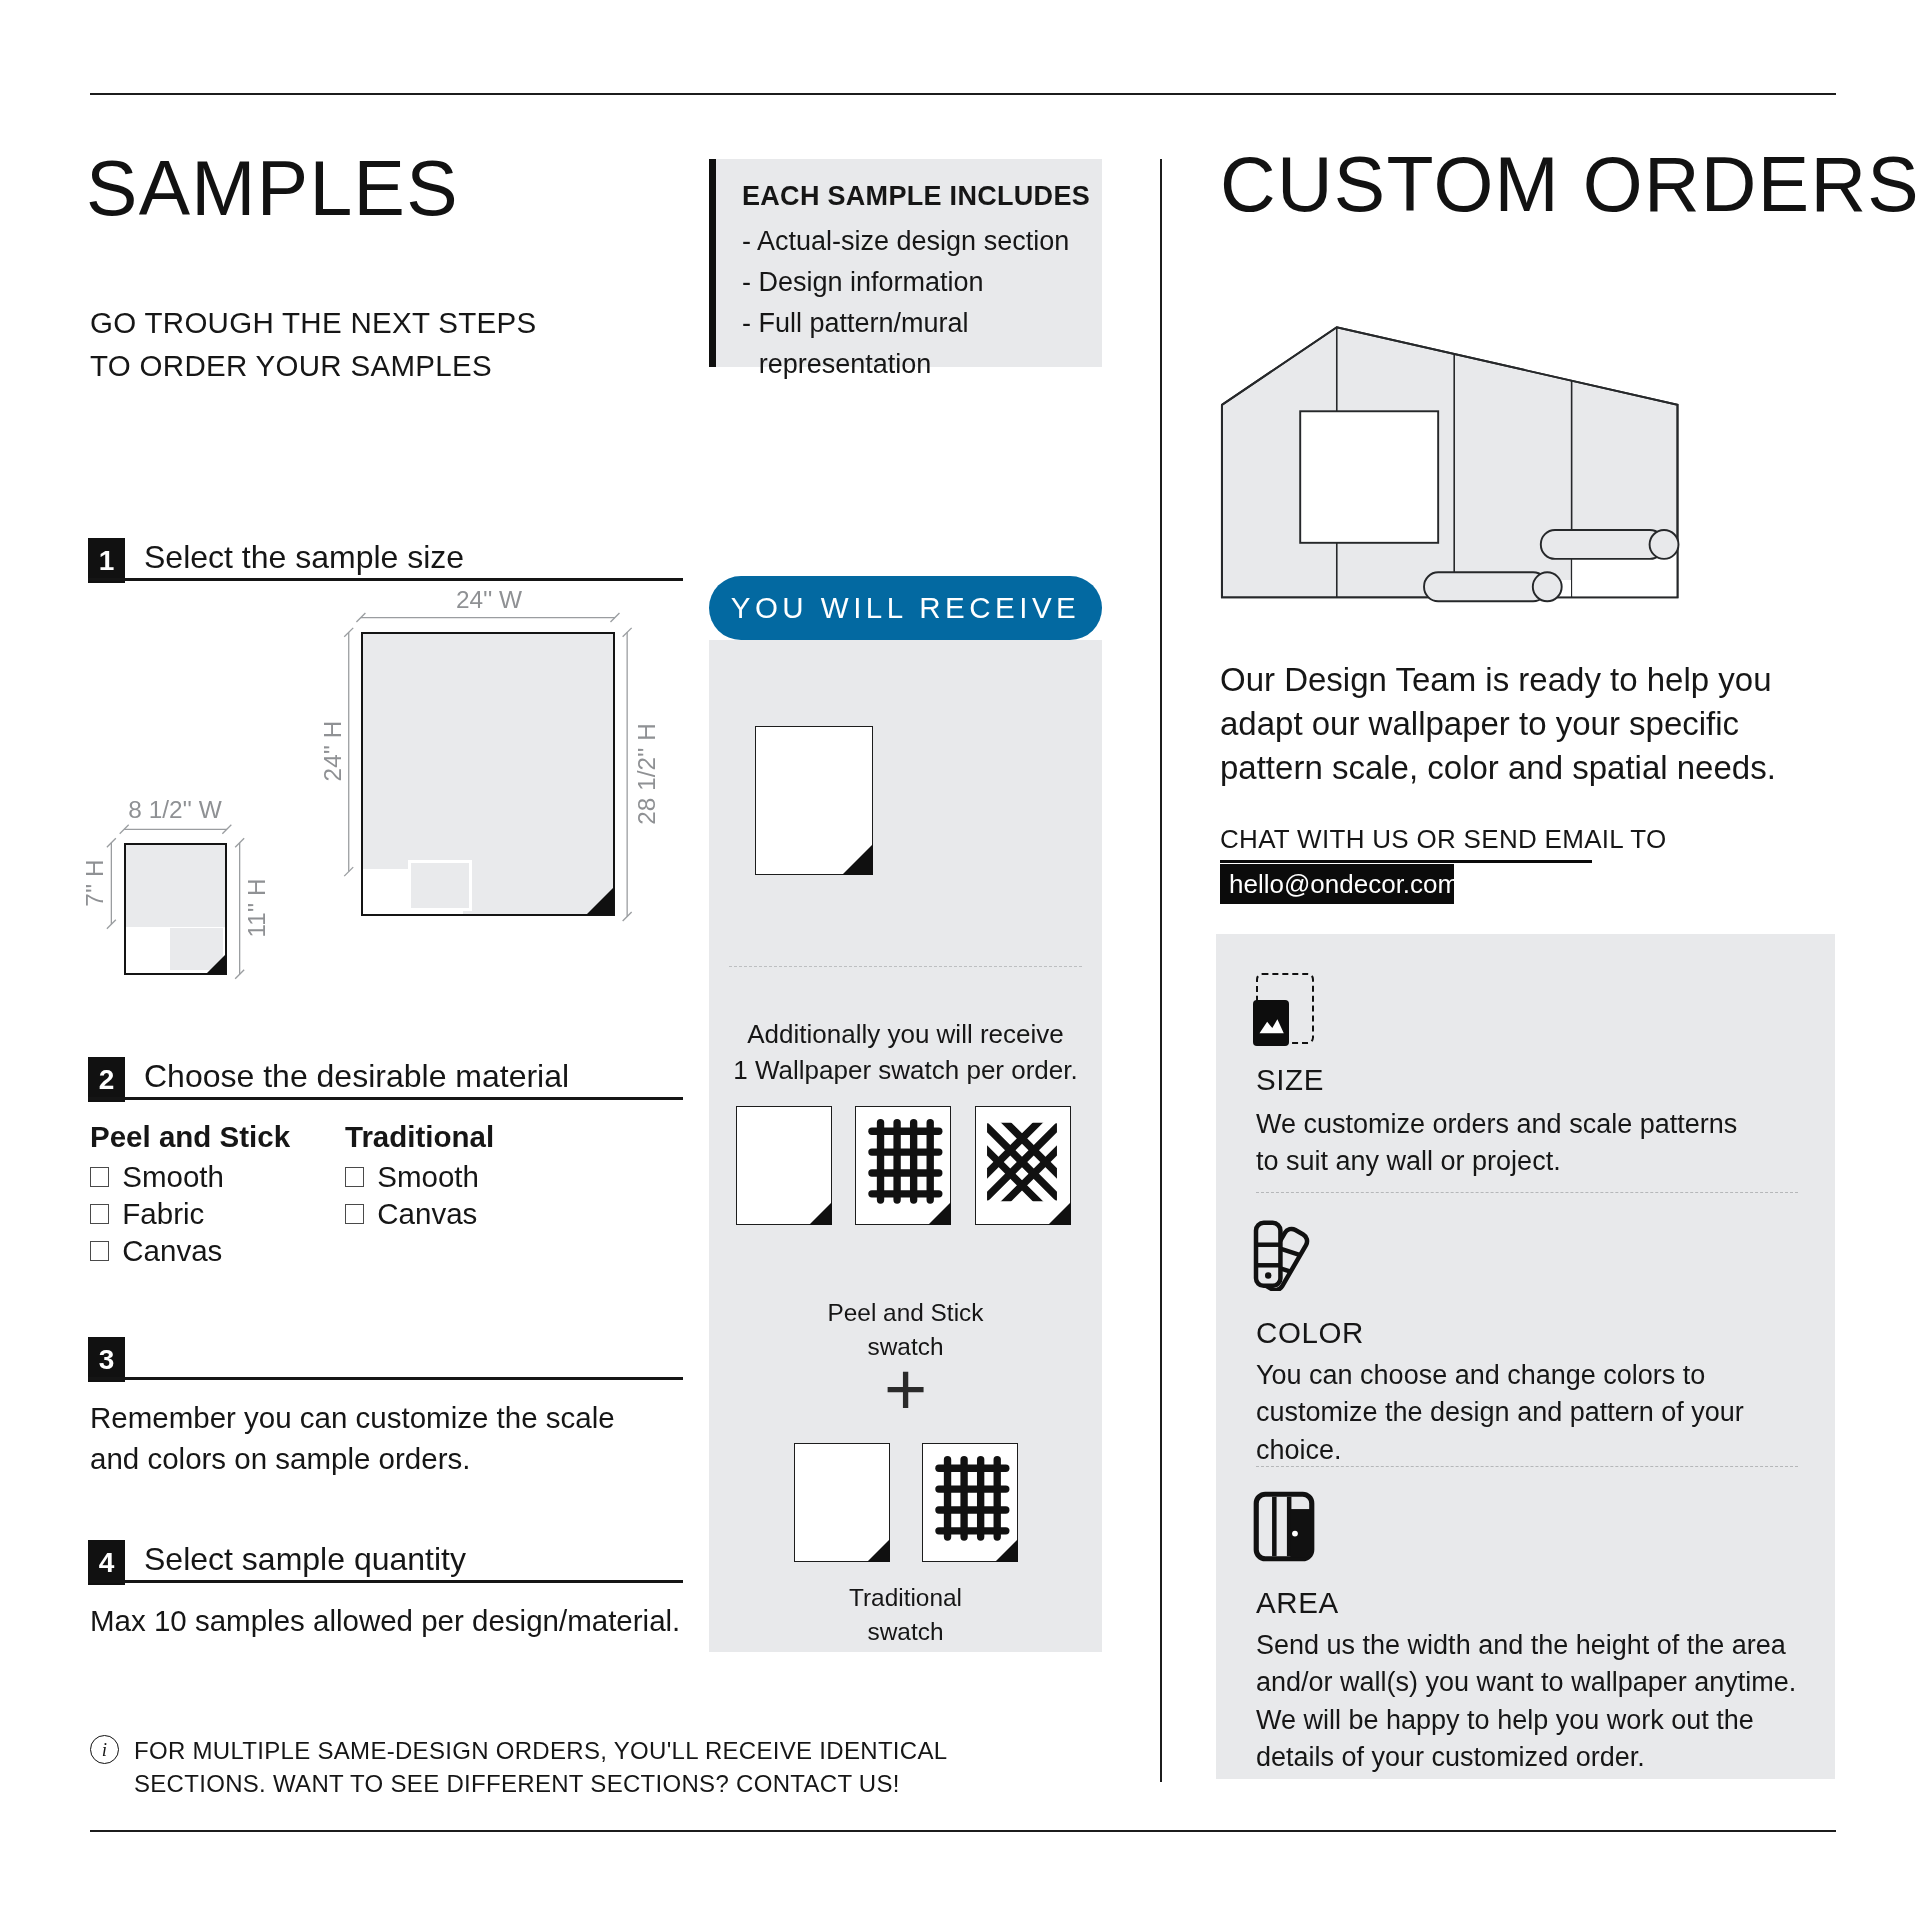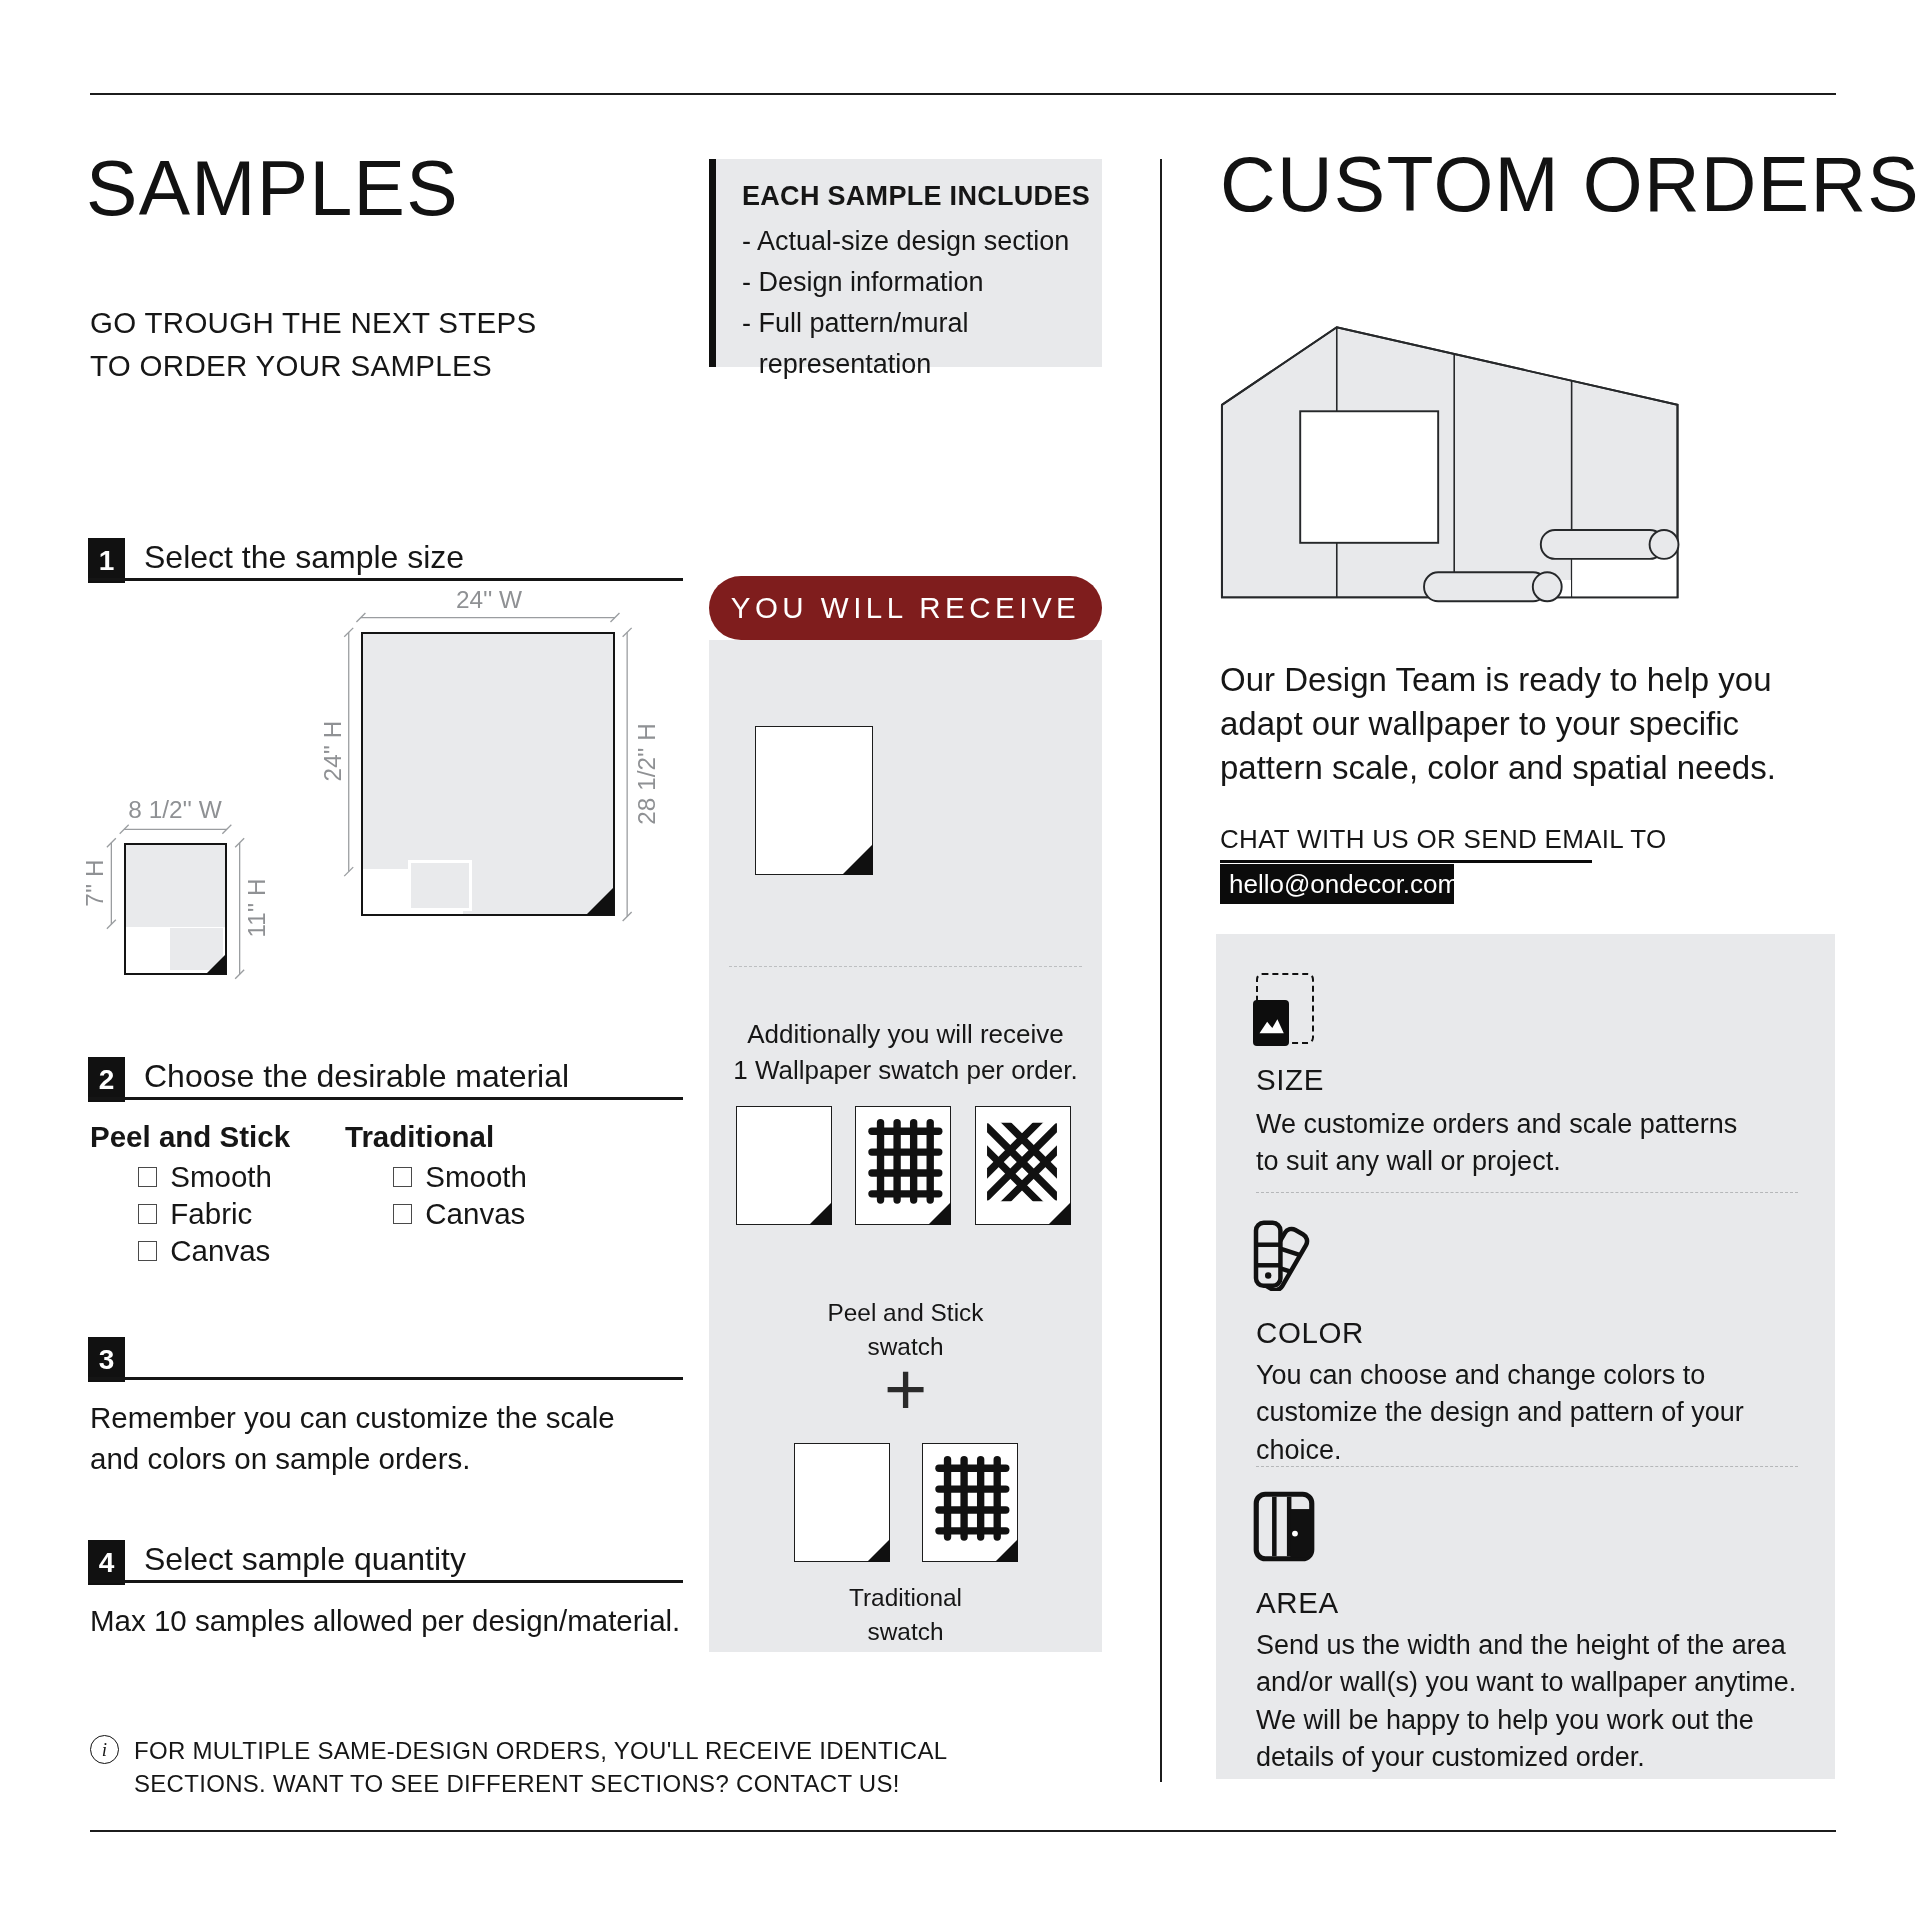--- a/index.html
+++ b/index.html
@@ -25,24 +25,24 @@
   .step-body{font-size:29.5px;line-height:1.38;}
   
   .sample{position:absolute;background:#e9eaec;border:2.6px solid #141414;box-sizing:border-box;}
   .s-white{position:absolute;background:#fff;}
   .s-block{position:absolute;background:#e9eaec;}
   .fold{position:absolute;right:-0.6px;bottom:-0.6px;width:0;height:0;border-style:solid;}
   .dim{font-size:24.4px;color:#8f9194;text-align:center;}
   .vrot{transform:rotate(-90deg);}
   
   .mat-title{font-size:29.5px;font-weight:700;}
-  .mat-opt{position:absolute;display:flex;align-items:center;gap:13px;font-size:29.5px;margin-left:48px;}
+  .mat-opt{position:absolute;display:flex;align-items:center;gap:13px;font-size:29.5px;}
   .cb{width:17.3px;height:17.3px;border:1.9px solid #4a4a4a;background:#fff;flex:none;}
   
-  .banner{position:absolute;left:709px;top:576px;width:393px;height:64px;background:#7f1d1d;color:#fff;
+  .banner{position:absolute;left:709px;top:576px;width:393px;height:64px;background:#0369a1;color:#fff;
           display:flex;align-items:center;justify-content:center;font-size:29.5px;letter-spacing:4.5px;border-radius:32px;}
   .panel{position:absolute;left:709px;top:640px;width:393px;height:1012px;background:#e8e9eb;}
   .page-icon{position:absolute;background:#fff;border:1.9px solid #1d1d1d;box-sizing:border-box;}
   .swatch{position:absolute;width:96px;height:119px;background:#fff;border:1.9px solid #1d1d1d;box-sizing:border-box;}
   .cap{font-size:24.4px;line-height:1.4;text-align:center;}
   .dash{position:absolute;border-top:1.3px dashed #bdbfc1;}
   .plus{font-size:74px;font-weight:100;color:#2a2a2a;text-align:center;line-height:1;}
   
   .intro{font-size:33px;line-height:1.33;}
   .chat{font-size:26px;letter-spacing:0.3px;}

